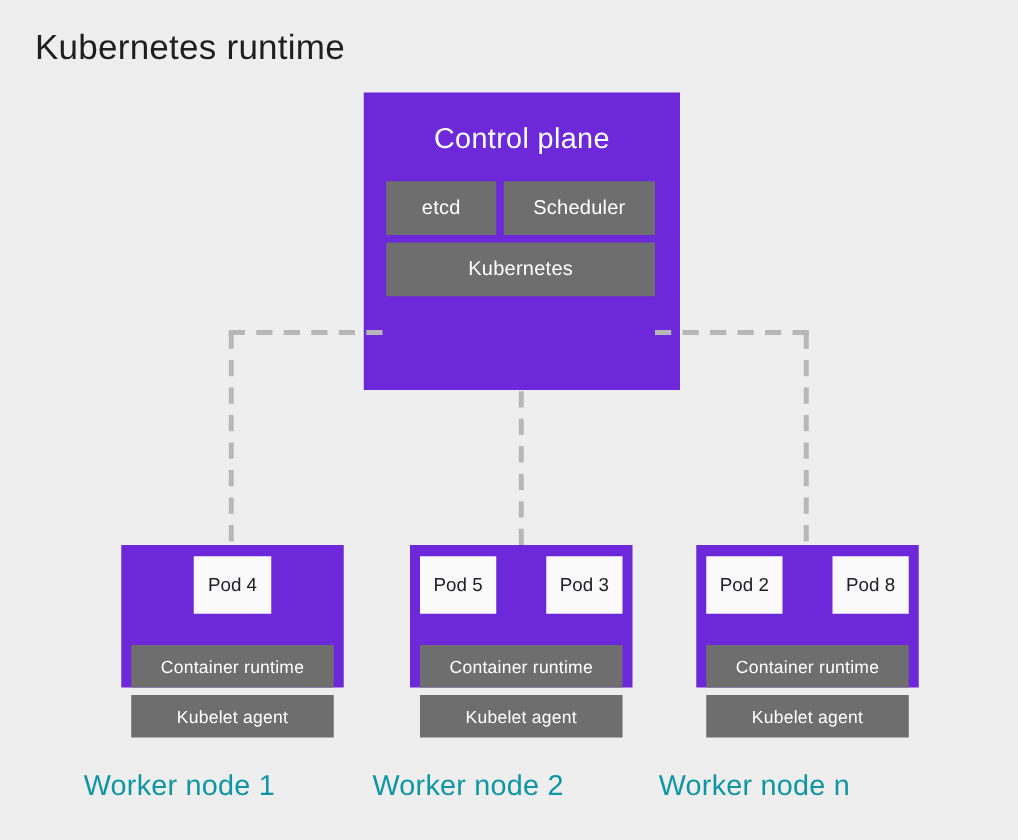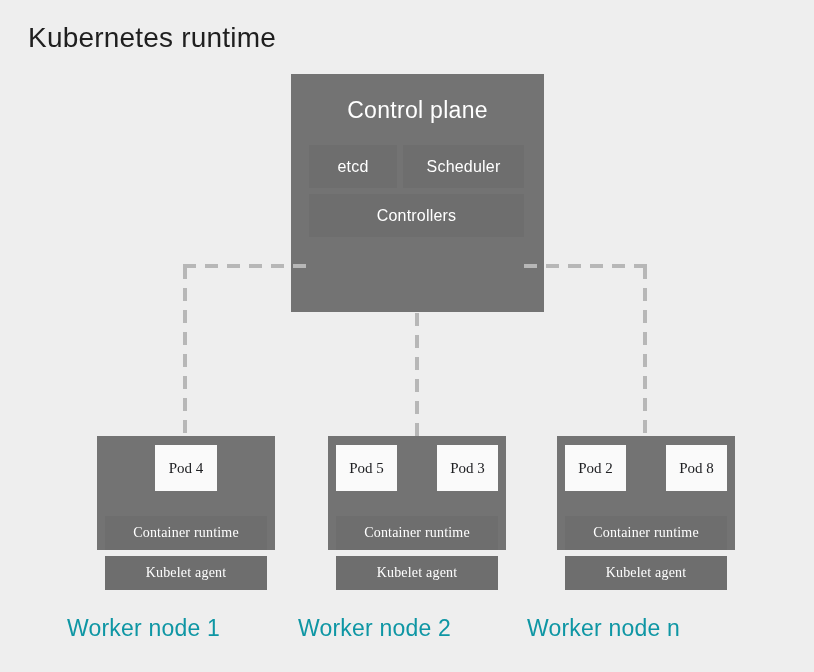--- a/index.html
+++ b/index.html
@@ -22,21 +22,21 @@
   }
   .connectors {
     position: absolute;
     left: 0; top: 0;
     width: 814px; height: 672px;
     z-index: 2;
     pointer-events: none;
   }
   .blue-box {
     position: absolute;
-    background: #737373;
+    background: #6d28d9;
     z-index: 1;
   }
   .control-plane {
     left: 291px; top: 74px;
     width: 253px; height: 238px;
   }
   .control-plane-title {
     position: absolute;
     left: 0; top: 23px;
     width: 100%;
@@ -56,21 +56,21 @@
     text-align: center;
     z-index: 3;
   }
   .cp-comp { font-size: 16px; letter-spacing: 0.2px; }
   .cp-etcd        { left: 18px;  top: 71px;  width: 88px;  height: 43px; }
   .cp-scheduler   { left: 112px; top: 71px;  width: 121px; height: 43px; }
   .cp-controllers { left: 18px;  top: 120px; width: 215px; height: 43px; }
   .cp-apiserver   { left: 18px;  top: 169px; width: 215px; height: 45px; }
   .worker-node {
     top: 436px;
-    width: 178px; height: 114px; font-family: Liberation Serif, serif;
+    width: 178px; height: 114px;
   }
   .wn-1 { left: 97px; }
   .wn-2 { left: 328px; }
   .wn-3 { left: 557px; }
   .pod {
     position: absolute;
     top: 9px;
     width: 61px; height: 46px;
     background: #fafafa;
     color: #202124;
@@ -118,21 +118,21 @@
 
 <div class="blue-box control-plane">
   <div class="control-plane-title">Control plane</div>
   <div class="gray-box cp-comp cp-scheduler">
     <span>Scheduler</span>
   </div>
   <div class="gray-box cp-comp cp-etcd">
     <span>etcd</span>
   </div>
   <div class="gray-box cp-comp cp-controllers">
-    <span>Controllers</span>
+    <span>Kubernetes</span>
   </div>
 </div>
 
 <div class="blue-box worker-node wn-1">
   <div class="pod pod-center">
     <span>Pod 4</span>
   </div>
   <div class="gray-box wn-comp wn-runtime">
     <span>Container runtime</span>
   </div>

